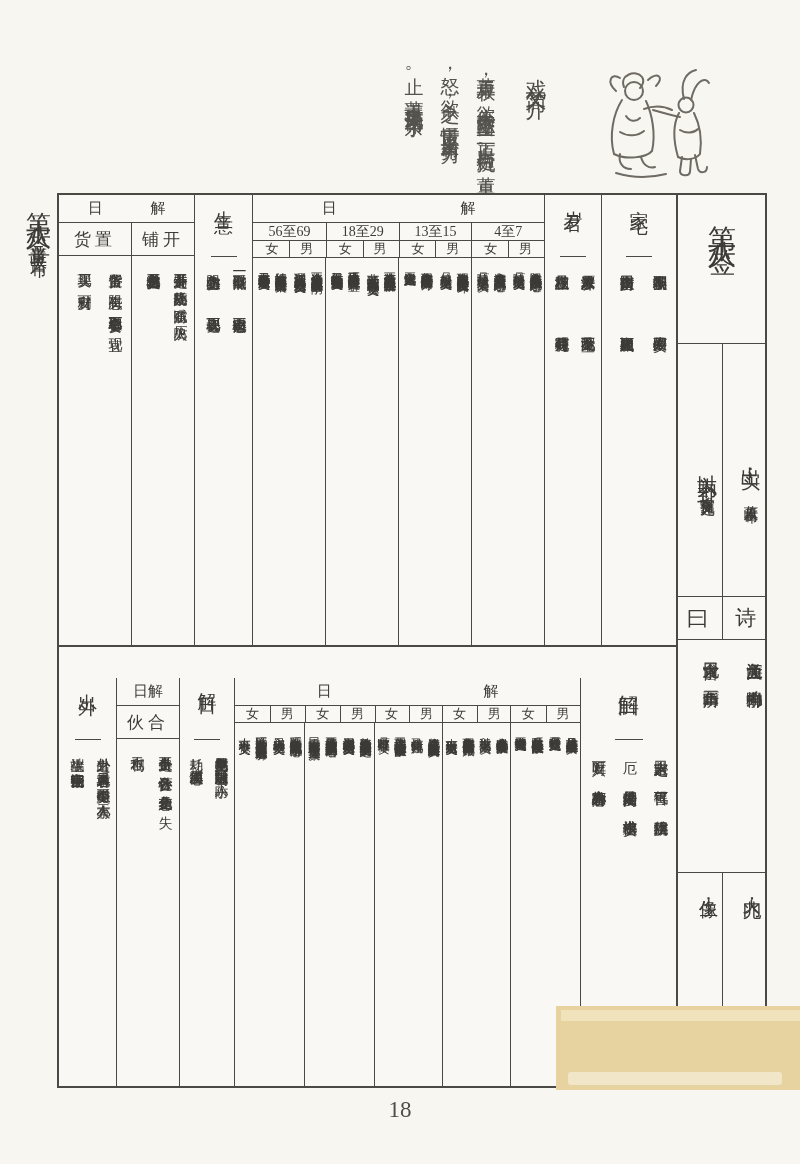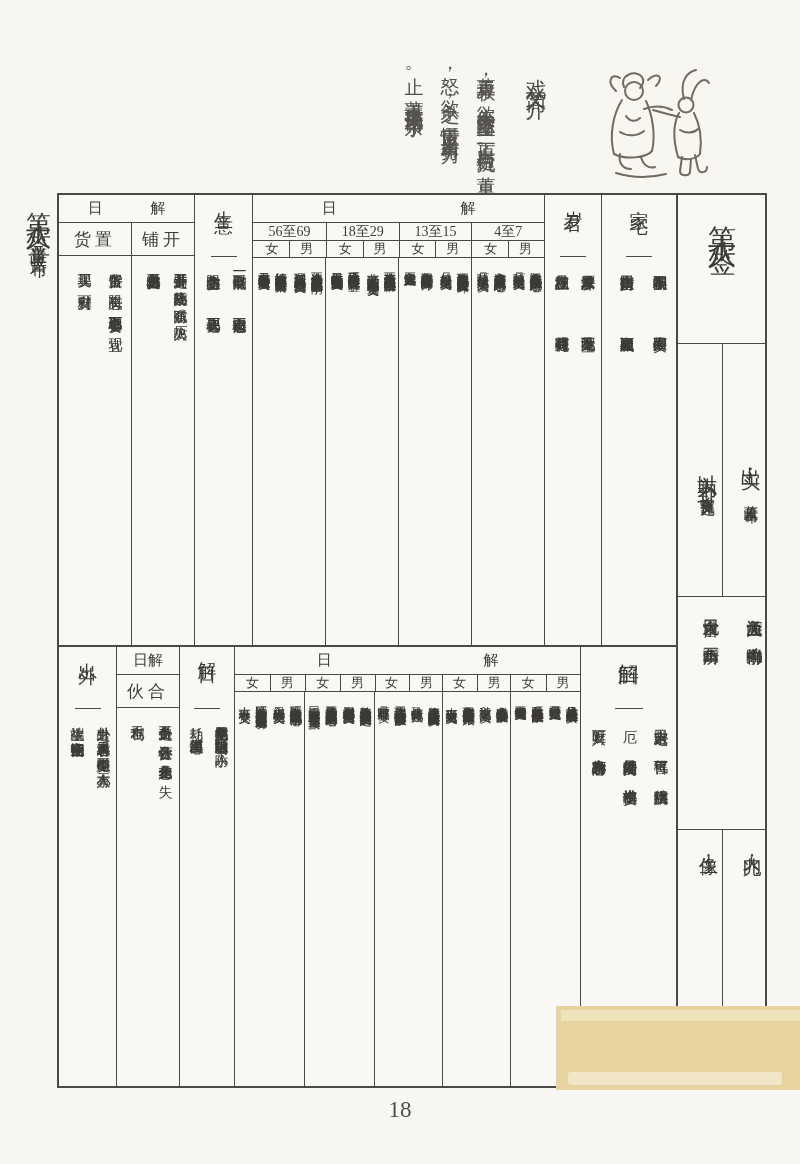--- a/index.html
+++ b/index.html
@@ -17,21 +17,21 @@
     letter-spacing:2px;color:#55534e;}
   
   .illus{position:absolute;left:596px;top:64px;width:120px;height:124px;}
   
   .margin-label{position:absolute;left:22px;top:192px;writing-mode:vertical-rl;}
   .margin-label .big{font-size:25px;letter-spacing:7px;}
   .margin-label .small{font-size:17px;letter-spacing:4px;padding-top:8px;}
   
   .frame{position:absolute;left:57px;top:193px;width:710px;height:895px;
     border:2.5px solid var(--bc);box-sizing:border-box;display:flex;background:#f9f8f4;}
-  .main{width:617px;display:flex;flex-direction:column;}
+  .main{width:617px;display:flex;flex-direction:column;gap:31px;}
   .sidebar{flex:1;border-left:2px solid var(--bc);display:flex;flex-direction:column;}
   .table{display:flex;}
   .table.top{height:450px;border-bottom:2px solid var(--bc);}
   .table.bottom{height:496px;}
   .bl{border-left:1px solid var(--bc);}
   .col,.colgroup{box-sizing:border-box;display:flex;flex-direction:column;}
   .row{display:flex;}
   .grow{flex:1;min-height:0;}
   
   .hdr-span{height:27px;line-height:27px;text-align:center;font-size:15px;
@@ -293,20 +293,21 @@
     <div class="sb-source flexrr">
       <div>
         <span class="src-big">出实：</span>
         <span class="src-small">董卓收吕布</span>
       </div>
       <div>
         <span class="src-big">以为下卦</span>
         <span class="src-small">蟾宫捉兔之兆</span>
       </div>
     </div>
+    <div class="sb-poemhdr">曰 诗</div>
     <div class="sb-poem flexrr">
       <div>大鱼游曲江 蝉向柳中鸣</div>
       <div>富无求口食 画角听三声</div>
     </div>
     <div class="sb-omen flexrr">
       <div>内兆：</div>
       <div>生像：</div>
     </div>
   </div>
 </div>

